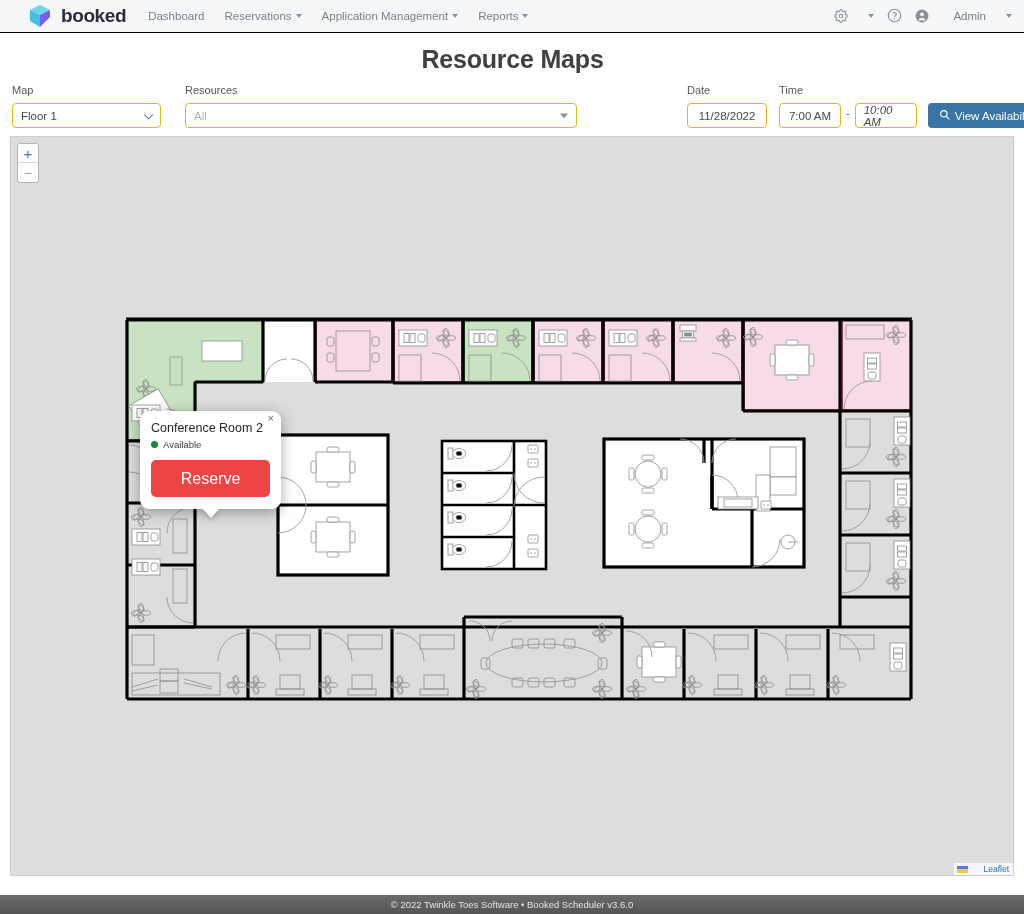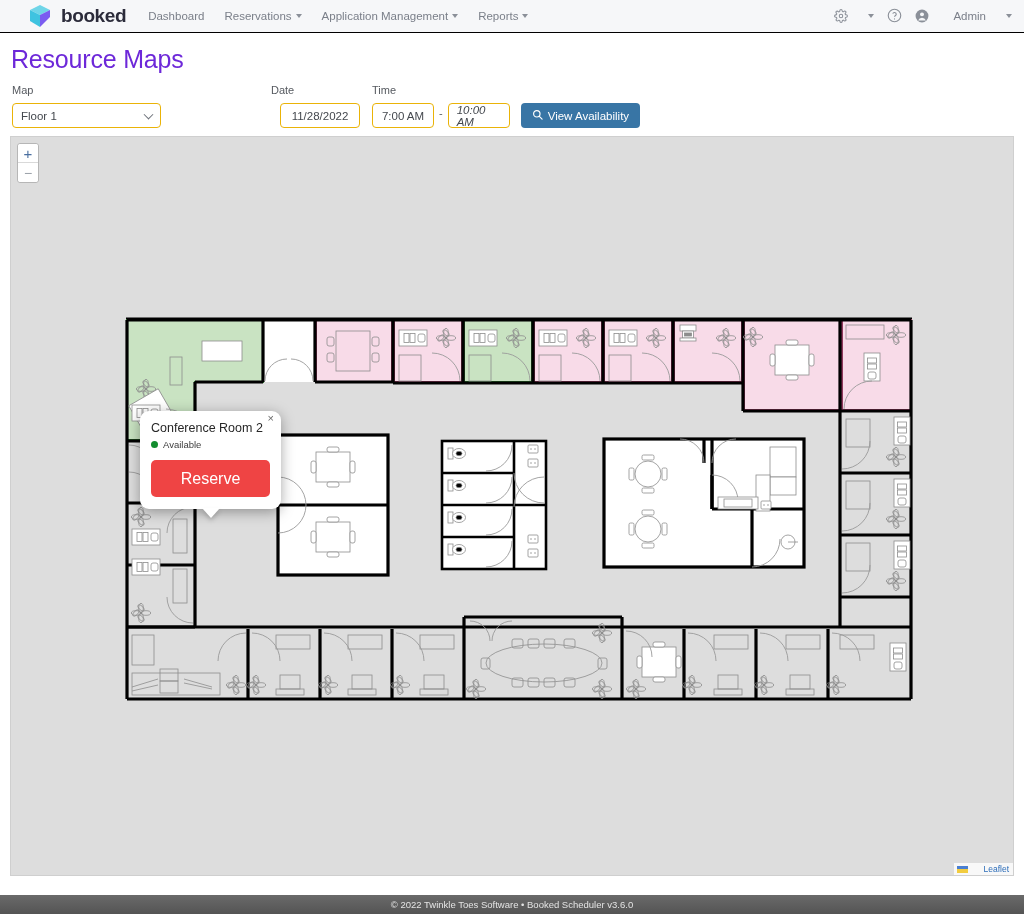--- a/index.html
+++ b/index.html
@@ -43,22 +43,22 @@
     position: absolute; right: 12px; top: 0; height: 31px;
     display: flex; align-items: center; gap: 13px;
   }
   .nav-icon-group { display: flex; align-items: center; gap: 20px; cursor: pointer; }
   .nav-right svg { display: block; }
   #admin-label { font-size: 11.5px; color: #7a7f89; margin-left: 4px; }
 
   
   #page { padding: 0 10px; }
   #page-title {
-    font-size: 25px; color: #6d28d9; font-weight: normal;
-    margin: 12px 0 8px 1px; letter-spacing: -0.2px;
+    font-size: 25px; color: #404040; font-weight: bold;
+    margin: 12px 0 8px 1px; letter-spacing: -0.2px; text-align: center;
   }
 
   
   #filters {
     display: flex; align-items: flex-end; gap: 0;
     position: relative; height: 46px;
   }
   .field { display: flex; flex-direction: column; }
   .field-label {
     font-size: 11px; color: #55595f; margin-bottom: 7px; line-height: 12px;
@@ -87,21 +87,21 @@
     width: 0; height: 0; border: none;
     border-left: 4px solid transparent;
     border-right: 4px solid transparent;
     border-top: 5px solid #8e939a;
     transform: translateY(-50%);
   }
   #field-map { margin-left: 2px; }
   #field-resources { margin-left: 24px; }
   #field-date { margin-left: 110px; }
   #field-time { margin-left: 12px; }
-  #date-input { width: 80px; justify-content: center; margin-left: 9px; }
+  #date-input { width: 80px; justify-content: center; }
   #time-start { width: 62px; justify-content: center; }
   #time-end { width: 62px; justify-content: center; font-style: italic; }
   #time-dash { color: #5a5f66; font-size: 11px; margin: 0 5px 6px 5px; }
   .time-row { display: flex; align-items: center; }
   #view-availability {
     height: 25px; margin-left: 11px; margin-bottom: 0;
     background: #3875a5; color: #fff; border: none; border-radius: 4px;
     font-size: 11.5px; font-family: "Liberation Sans", sans-serif;
     display: flex; align-items: center; gap: 5px;
     padding: 0 11px; cursor: pointer; white-space: nowrap;
@@ -257,20 +257,27 @@
   <div id="filters">
 
     <div class="field" id="field-map">
       <span class="field-label">Map</span>
       <div class="control" id="map-select">
         <span>Floor 1</span>
         <i class="sel-caret"></i>
       </div>
     </div>
 
+    <div class="field" id="field-resources">
+      <span class="field-label">Resources</span>
+      <div class="control" id="resources-select">
+        <span>All</span>
+        <i class="sel-caret small"></i>
+      </div>
+    </div>
 
     <div class="field" id="field-date">
       <span class="field-label">Date</span>
       <div class="control" id="date-input">
         <span>11/28/2022</span>
       </div>
     </div>
 
     <div class="field" id="field-time">
       <span class="field-label">Time</span>

